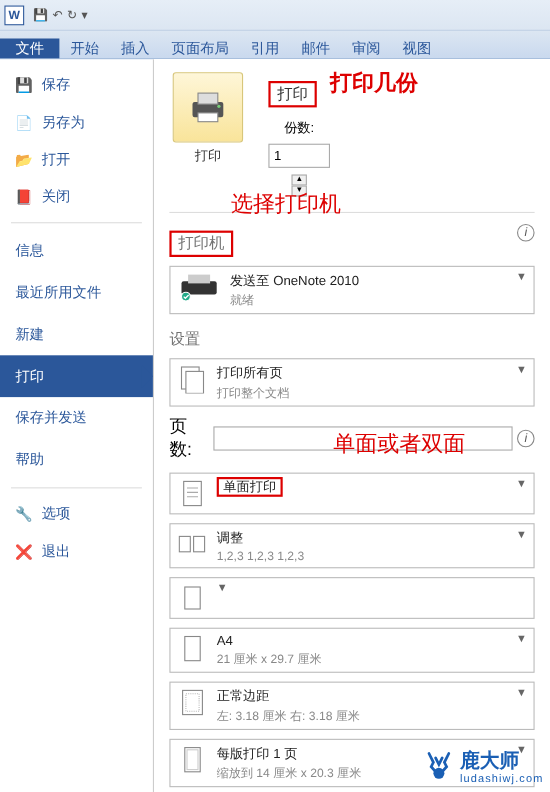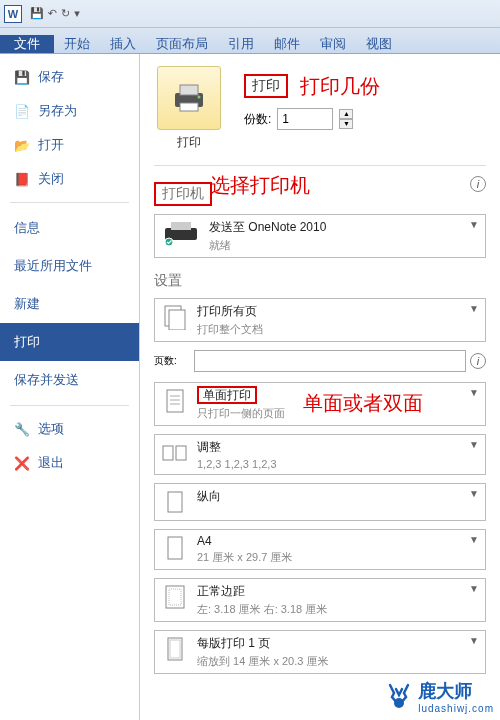--- a/index.html
+++ b/index.html
@@ -24,41 +24,41 @@
     .side-sep { height: 1px; background: #ddd; margin: 6px 10px; }
     
     .main { flex: 1; background: #fff; padding: 12px 14px; overflow-y: auto; position: relative; }
     
     .print-head { display: flex; align-items: flex-start; gap: 20px; margin-bottom: 14px; }
     .big-print-btn { width: 70px; text-align: center; cursor: pointer; }
     .big-print-btn .ico { width: 64px; height: 64px; background: linear-gradient(#fef6d8, #f9e49a); border: 1px solid #d8c67a; border-radius: 3px; display: flex; align-items: center; justify-content: center; margin: 0 auto 4px; }
     .big-print-btn .lbl { font-size: 12px; color: #333; }
     .copies-area { padding-top: 8px; }
     .copies-area .t { font-size: 14px; color: #333; border: 2px solid #d00; padding: 1px 6px; display: inline-block; }
-    .copies-row { margin-top: 10px; display: flex; align-items: center; gap: 6px; }
+    .copies-row { margin-top: 10px; display: flex; align-items: center; gap: 6px; flex-direction: column; }
     .copies-row input { width: 56px; height: 22px; border: 1px solid #aaa; padding: 0 4px; font-size: 12px; }
     .spin { width: 14px; display: flex; flex-direction: column; }
     .spin div { height: 10px; border: 1px solid #aaa; font-size: 7px; text-align: center; line-height: 8px; cursor: pointer; background: #f0f0f0; }
     
     .section-hdr { font-size: 14px; color: #737373; margin: 6px 0 8px; display: inline-block; }
     .section-hdr.boxed { border: 2px solid #d00; padding: 1px 6px; }
     
     .dd { border: 1px solid #bbb; background: #fff; display: flex; align-items: flex-start; padding: 4px 6px; margin-bottom: 8px; cursor: pointer; position: relative; min-height: 38px; }
     .dd .dd-ico { width: 28px; height: 28px; margin-right: 8px; display: flex; align-items: center; justify-content: center; flex-shrink: 0; }
     .dd .dd-txt { flex: 1; }
     .dd .dd-txt .l1 { font-size: 12px; color: #222; }
     .dd .dd-txt .l2 { font-size: 11px; color: #888; margin-top: 2px; }
     .dd .dd-arrow { font-size: 10px; color: #666; }
     .dd.printer .dd-ico { width: 40px; }
     
     .link { color: #2b579a; text-decoration: underline; cursor: pointer; font-size: 12px; }
     .right { text-align: right; margin-bottom: 10px; }
     
     .pages-row { display: flex; align-items: center; gap: 4px; margin-bottom: 10px; }
-    .pages-row .lbl { font-size: 10px; width: 36px; }
+    .pages-row .lbl { font-size: 16px; width: 36px; }
     .pages-row input { flex: 1; height: 22px; border: 1px solid #aaa; padding: 0 4px; }
     .info-i { width: 16px; height: 16px; border: 1px solid #888; border-radius: 50%; text-align: center; font-size: 11px; font-style: italic; color: #555; cursor: pointer; line-height: 14px; }
     
     .annot { position: absolute; color: #d00; font-size: 20px; font-weight: 500; pointer-events: none; }
     .rbox { border: 2px solid #d00; padding: 0 4px; display: inline; }
     
     .watermark { position: absolute; right: 6px; bottom: 6px; display: flex; align-items: center; gap: 4px; color: #1a5fb4; font-weight: bold; font-size: 18px; }
     .watermark .wm-logo { width: 30px; height: 28px; }
     .watermark .wm-sub { font-size: 10px; color: #1a5fb4; display: block; font-weight: normal; letter-spacing: 1px; }
     
@@ -105,20 +105,21 @@
     <div class="side-item">
         <span class="side-icon">📕</span>
         <span>关闭</span>
       </div>
     <div class="side-sep"></div>
     <div class="side-item plain">信息</div>
     <div class="side-item plain">最近所用文件</div>
     <div class="side-item plain">新建</div>
     <div class="side-item plain active">打印</div>
     <div class="side-item plain">保存并发送</div>
+    <div class="side-item plain">帮助</div>
     <div class="side-sep"></div>
     <div class="side-item">
         <span class="side-icon">🔧</span>
         <span>选项</span>
       </div>
     <div class="side-item">
         <span class="side-icon">❌</span>
         <span>退出</span>
       </div>
   </div>
@@ -198,21 +199,20 @@
       <div class="dd-ico">
           <svg width="22" height="26">
             <rect x="3" y="2" width="16" height="22" fill="#fff" stroke="#888"></rect>
             <line x1="6" y1="8" x2="16" y2="8" stroke="#aaa"></line>
             <line x1="6" y1="12" x2="16" y2="12" stroke="#aaa"></line>
             <line x1="6" y1="16" x2="16" y2="16" stroke="#aaa"></line>
           </svg>
         </div>
       <div class="dd-txt">
         <div class="l1"><span class="rbox">单面打印</span></div>
-        <div class="l2">只打印一侧的页面</div>
       </div>
       <div class="dd-arrow">▼</div>
     </div>
 
     <div class="dd">
       <div class="dd-ico">
           <svg width="26" height="22">
             <rect x="1" y="4" width="10" height="14" fill="#fff" stroke="#888"></rect>
             <rect x="14" y="4" width="10" height="14" fill="#fff" stroke="#888"></rect>
           </svg>
@@ -223,23 +223,20 @@
       </div>
       <div class="dd-arrow">▼</div>
     </div>
 
     <div class="dd">
       <div class="dd-ico">
           <svg width="20" height="24">
             <rect x="3" y="2" width="14" height="20" fill="#fff" stroke="#888"></rect>
           </svg>
         </div>
-      <div class="dd-txt">
-          <div class="l1">纵向</div>
-        </div>
       <div class="dd-arrow">▼</div>
     </div>
 
     <div class="dd">
       <div class="dd-ico">
           <svg width="20" height="26">
             <rect x="3" y="2" width="14" height="22" fill="#fff" stroke="#888"></rect>
           </svg>
         </div>
       <div class="dd-txt">
@@ -270,21 +267,21 @@
             <rect x="5" y="4" width="10" height="18" fill="none" stroke="#ccc"></rect>
           </svg>
         </div>
       <div class="dd-txt">
         <div class="l1">每版打印 1 页</div>
         <div class="l2">缩放到 14 厘米 x 20.3 厘米</div>
       </div>
       <div class="dd-arrow">▼</div>
     </div>
 
-    <div class="annot" style="top:19px; left:160px;">打印几份</div>
+    <div class="annot" style="top:8px; left:160px;font-weight:bold;">打印几份</div>
     <div class="annot" style="top:118px; left:70px;">选择打印机</div>
     <div class="annot" style="top:336px; left:115px;margin-left:48px;">单面或者双面</div>
   </div>
 </div>
 
 <div class="watermark">
   <svg class="wm-logo" viewBox="0 0 30 28">
       <path d="M6 2 L10 10 L8 14 L15 22 L22 14 L20 10 L24 2 M12 6 L15 12 L18 6" stroke="#1a5fb4" stroke-width="2.5" fill="none" stroke-linecap="round"></path>
       <circle cx="15" cy="20" r="5" fill="#1a5fb4"></circle>
     </svg>

